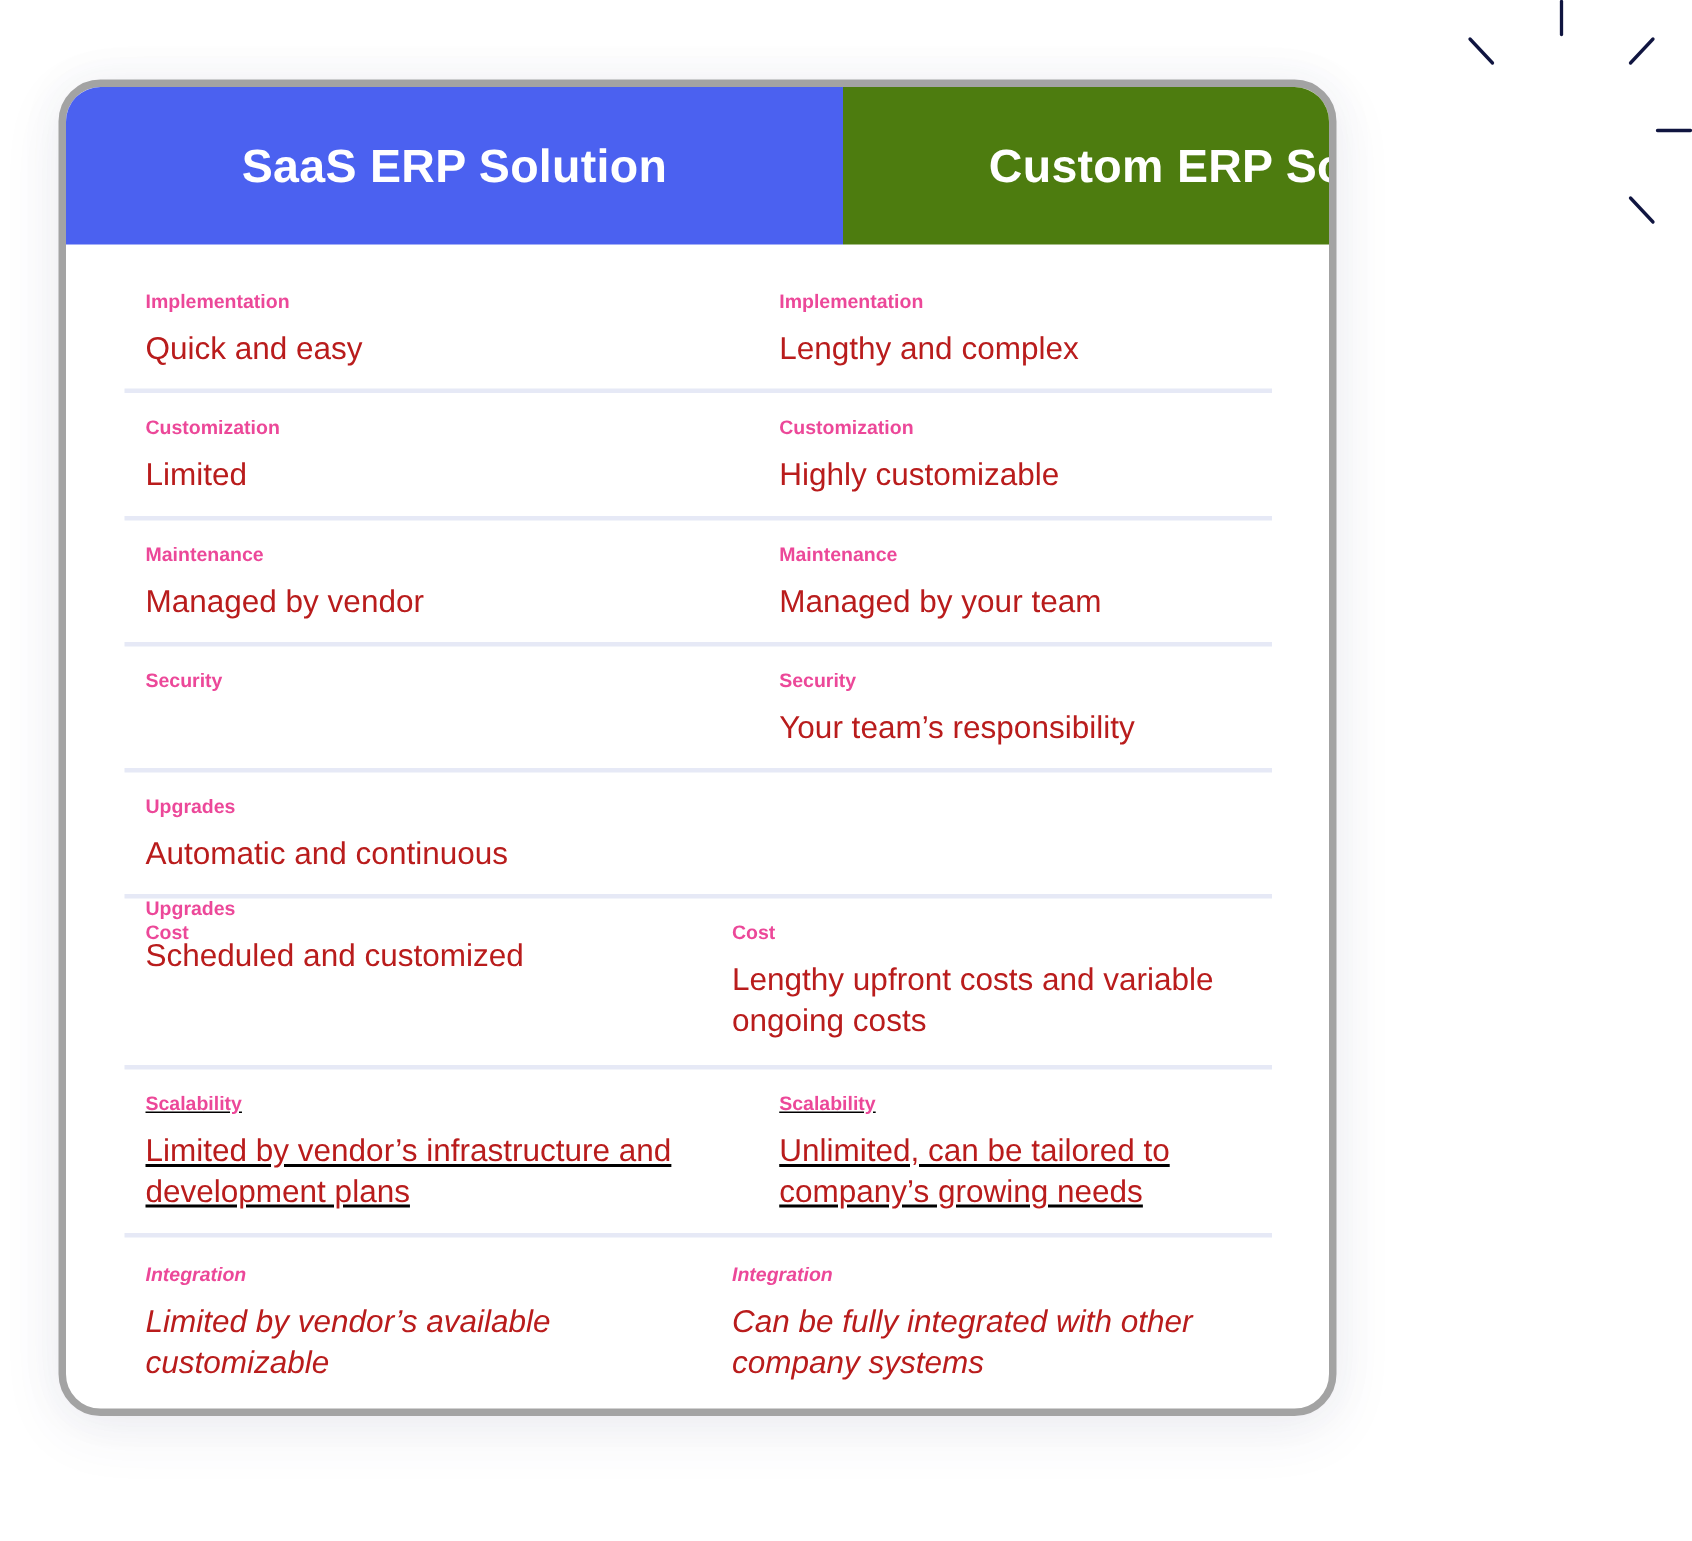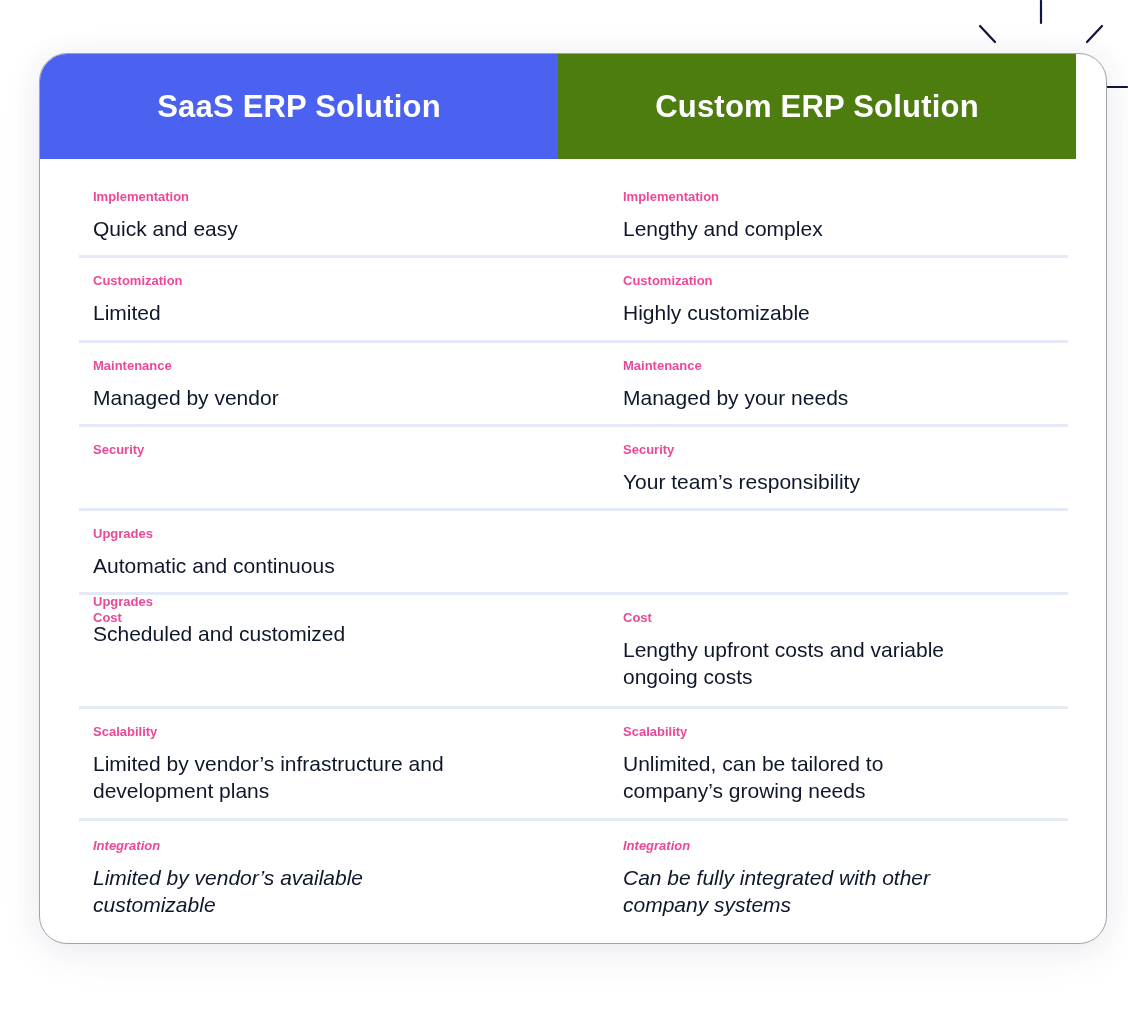--- a/index.html
+++ b/index.html
@@ -6,23 +6,23 @@
   body {
     width: 1128px; height: 1027px;
     background: #ffffff;
     position: relative;
     overflow: hidden;
     font-family: "Liberation Sans", "DejaVu Sans", sans-serif;
   }
   .card {
     position: absolute;
     left: 39px; top: 53px;
-    width: 1068px; height: 891px;
+    width: 852px; height: 891px;
     background: #ffffff;
-    border: 1px solid #a3a3a3;
+    border: 5px solid #a3a3a3;
     border-radius: 28px;
     box-shadow: 0 10px 40px rgba(60, 70, 120, 0.08), 0 0 30px rgba(60,70,120,0.05);
     overflow: hidden;
     box-sizing: border-box;
   }
   .header {
     display: flex;
     height: 105px;
   }
   .header .col {
@@ -53,21 +53,21 @@
   .cell.left { width: 530px; padding-left: 14px; }
   .cell.right { width: 429px; padding-left: 14px; }
   .label {
     color: #ec4899;
     font-weight: bold;
     font-size: 13px;
     line-height: 20px;
     margin-bottom: 8px;
   }
   .value {
-    color: #0f172a;
+    color: #b91c1c;
     font-size: 21px;
     line-height: 27px;
   }
   .value.wrap { width: 360px; }
   .sparks {
     position: absolute;
     left: 970px; top: 0;
     width: 158px; height: 160px;
   }
 </style>
@@ -118,21 +118,21 @@
       </div>
     </div>
 
     <div class="row" style="height:84px;">
       <div class="cell left" style="padding-top:13px;">
         <div class="label">Maintenance</div>
         <div class="value">Managed by vendor</div>
       </div>
       <div class="cell right" style="padding-top:13px;">
         <div class="label">Maintenance</div>
-        <div class="value">Managed by your needs</div>
+        <div class="value">Managed by your team</div>
       </div>
     </div>
 
     <div class="row" style="height:84px;">
       <div class="cell left" style="padding-top:13px;">
         <div class="label">Security</div>
       </div>
       <div class="cell right" style="padding-top:13px;">
         <div class="label">Security</div>
         <div class="value">Your team’s responsibility</div>
@@ -153,21 +153,21 @@
     <div class="row" style="height:114px;">
       <div class="cell left" style="padding-top:13px;">
         <div class="label">Cost</div>
       </div>
       <div class="cell right" style="padding-top:13px;">
         <div class="label">Cost</div>
         <div class="value wrap">Lengthy upfront costs and variable ongoing costs</div>
       </div>
     </div>
 
-    <div class="row" style="height:112px;">
+    <div class="row" style="height:112px;text-decoration:underline;">
       <div class="cell left" style="padding-top:13px;">
         <div class="label">Scalability</div>
         <div class="value wrap">Limited by vendor’s infrastructure and development plans</div>
       </div>
       <div class="cell right" style="padding-top:13px;">
         <div class="label">Scalability</div>
         <div class="value wrap" style="width:320px;">Unlimited, can be tailored to company’s growing needs</div>
       </div>
     </div>
 

